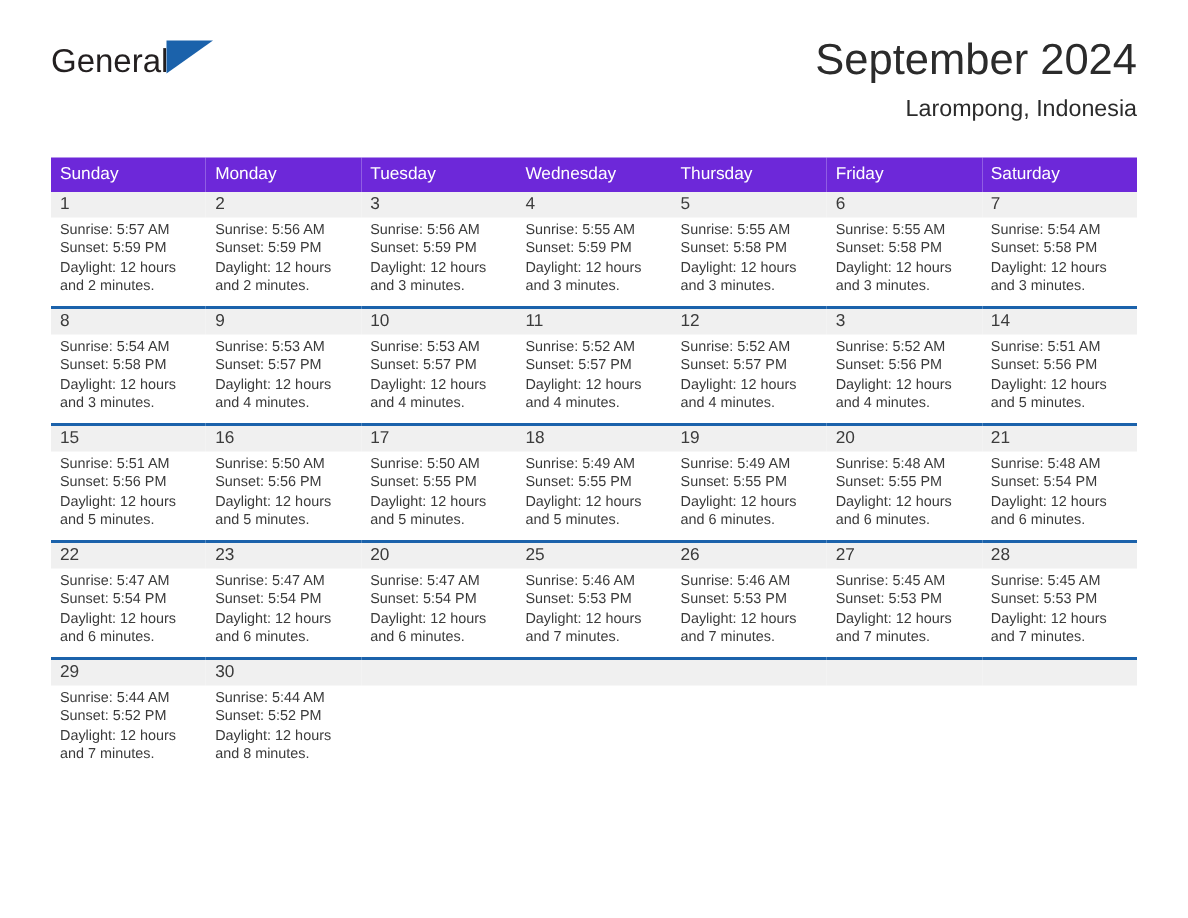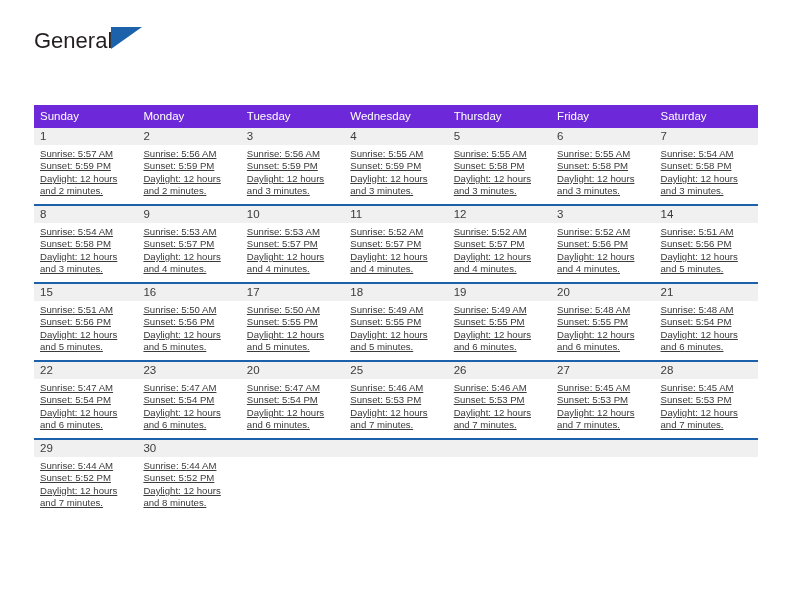--- a/index.html
+++ b/index.html
@@ -135,36 +135,39 @@
     box-sizing: border-box;
     white-space: nowrap;
   }
   .cell-empty .daynum { color: transparent; }
 
   .details {
     padding: 3px 6px 0 6px;
     font-size: 9.6px;
     line-height: 12.4px;
     color: #3b3b3b;
-    text-decoration: underline;
   }
   .details div { white-space: nowrap; }
   .details .daylight-wrap { white-space: normal; }
 </style>
 </head>
 <body>
 
 <div class="page">
 
   <div class="header">
 
     <div class="logo">
       <div class="logo-line1"><span>General</span><span class="logo-tri"></span></div>
     </div>
 
+    <div class="title-block">
+      <div class="cal-title">September 2024</div>
+      <div class="cal-subtitle">Larompong, Indonesia</div>
+    </div>
 
   </div>
 
   <table class="calendar">
     <colgroup>
       <col>
         <col>
         <col>
         <col>
         <col>

